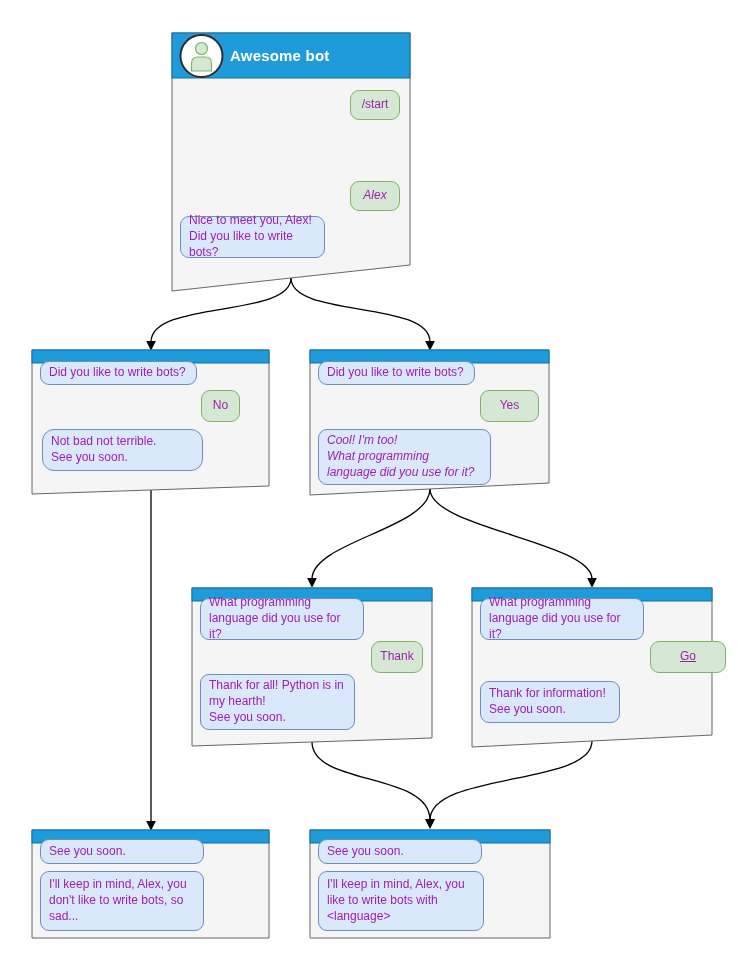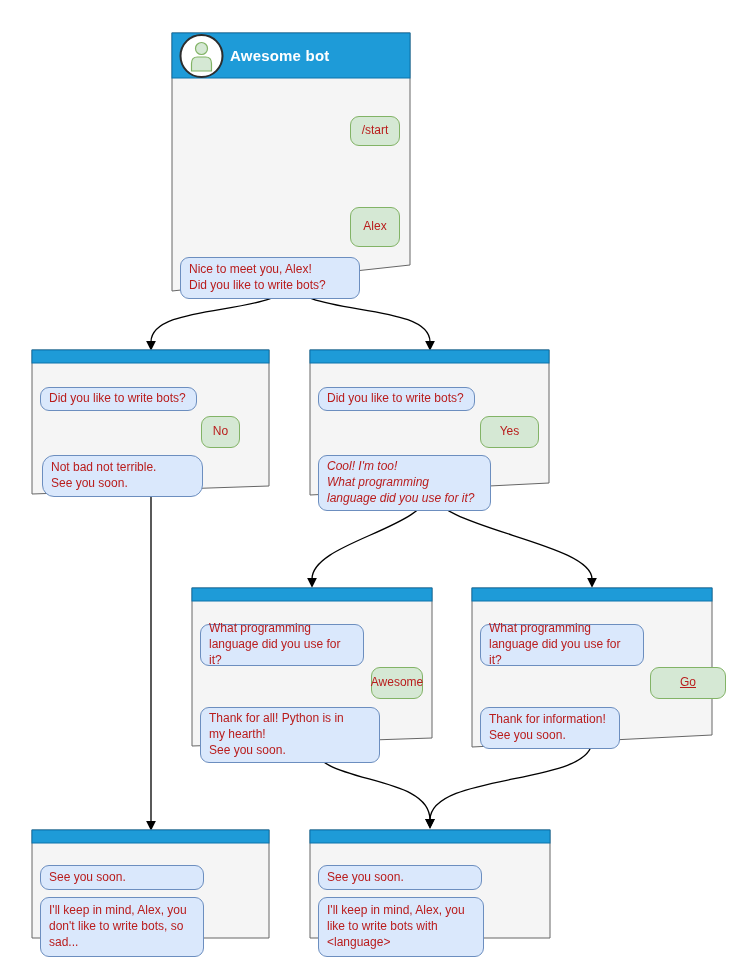--- a/index.html
+++ b/index.html
@@ -2,24 +2,23 @@
 <html><head>
 <meta charset="utf-8">
 <style>
   html,body{margin:0;padding:0;background:#ffffff;}
   body{font-family:"Liberation Sans","DejaVu Sans",sans-serif;}
   .canvas{position:relative;width:743px;height:971px;background:#ffffff;overflow:hidden;}
   .screen{position:absolute;padding-left:32px;}
   .screen svg.bg{position:absolute;left:0;top:0;overflow:visible;}
   .bubble{
     position:absolute;box-sizing:border-box;
-    border-radius:9px;font-size:12px;line-height:1.32;color:#b91c1c;
+    border-radius:9px;font-size:12px;line-height:1.32;color:#a21caf;
     padding:2px 8px;display:flex;align-items:center;
     white-space:pre-line;
-    margin-top:26px;
   }
   .bubble.bot{background:#dae8fc;border:1px solid #6c8ebf;}
   .bubble.user{background:#d5e8d4;border:1px solid #82b366;justify-content:center;text-align:left;}
   .win-title{
     position:absolute;left:58px;top:0;height:45px;display:flex;align-items:center;
     color:#ffffff;font-weight:bold;font-size:15px;letter-spacing:.2px;
   }
   .arrows{position:absolute;left:0;top:0;pointer-events:none;}
 </style>
 </head>
@@ -49,22 +48,22 @@
       <polygon points="0,0 238,0 238,232 0,258" fill="#f5f5f5" stroke="#666666" stroke-width="1"></polygon>
       <rect x="0" y="0" width="238" height="45" fill="#1e9bd8" stroke="#0b72ab" stroke-width="1"></rect>
       <g>
         <circle cx="29.5" cy="23" r="21" fill="#ffffff" stroke="#2d2d2d" stroke-width="2"></circle>
         <circle cx="29.5" cy="15.5" r="6" fill="#d5e8d4" stroke="#82b366" stroke-width="1.2"></circle>
         <path d="M19.5,38 V30.5 Q19.5,24 25.5,24 H33.5 Q39.5,24 39.5,30.5 V38 Z" fill="#d5e8d4" stroke="#82b366" stroke-width="1.2"></path>
       </g>
     </svg>
     <div class="win-title">Awesome bot</div>
     <div class="bubble user" style="left:178px;top:57px;width:50px;height:30px;">/start</div>
-    <div class="bubble user" style="left:178px;top:148px;width:50px;height:40px;">Alex</div>
-    <div class="bubble bot" style="left:8px;top:198px;width:180px;height:42px;">Nice to meet you, Alex!
+    <div class="bubble user" style="left:178px;top:148px;width:50px;height:30px;font-style:italic;">Alex</div>
+    <div class="bubble bot" style="left:8px;top:183px;width:145px;height:42px;">Nice to meet you, Alex!
 Did you like to write bots?</div>
   </div>
 
   <div class="screen" style="left:32px;top:350px;width:237px;height:144px;">
     <svg class="bg" width="237" height="144">
       <polygon points="0,0 237,0 237,136 0,144" fill="#f5f5f5" stroke="#666666" stroke-width="1"></polygon>
       <rect x="0" y="0" width="237" height="13" fill="#1e9bd8" stroke="#0b72ab" stroke-width="1"></rect>
     </svg>
     <div class="bubble bot" style="left:8px;top:11px;width:157px;height:24px;">Did you like to write bots?</div>
     <div class="bubble user" style="left:169px;top:40px;width:39px;height:32px;">No</div>
@@ -84,22 +83,22 @@
 language did you use for it?</div>
   </div>
 
   <div class="screen" style="left:192px;top:588px;width:240px;height:158px;">
     <svg class="bg" width="240" height="158">
       <polygon points="0,0 240,0 240,150 0,158" fill="#f5f5f5" stroke="#666666" stroke-width="1"></polygon>
       <rect x="0" y="0" width="240" height="13" fill="#1e9bd8" stroke="#0b72ab" stroke-width="1"></rect>
     </svg>
     <div class="bubble bot" style="left:8px;top:10px;width:164px;height:42px;">What programming
 language did you use for it?</div>
-    <div class="bubble user" style="left:179px;top:53px;width:52px;height:32px;">Awesome</div>
-    <div class="bubble bot" style="left:8px;top:93px;width:180px;height:56px;">Thank for all! Python is in
+    <div class="bubble user" style="left:179px;top:53px;width:52px;height:32px;">Thank</div>
+    <div class="bubble bot" style="left:8px;top:86px;width:155px;height:56px;">Thank for all! Python is in
 my hearth!
 See you soon.</div>
   </div>
 
   <div class="screen" style="left:472px;top:588px;width:240px;height:159px;">
     <svg class="bg" width="240" height="159">
       <polygon points="0,0 240,0 240,147 0,159" fill="#f5f5f5" stroke="#666666" stroke-width="1"></polygon>
       <rect x="0" y="0" width="240" height="13" fill="#1e9bd8" stroke="#0b72ab" stroke-width="1"></rect>
     </svg>
     <div class="bubble bot" style="left:8px;top:10px;width:164px;height:42px;">What programming

